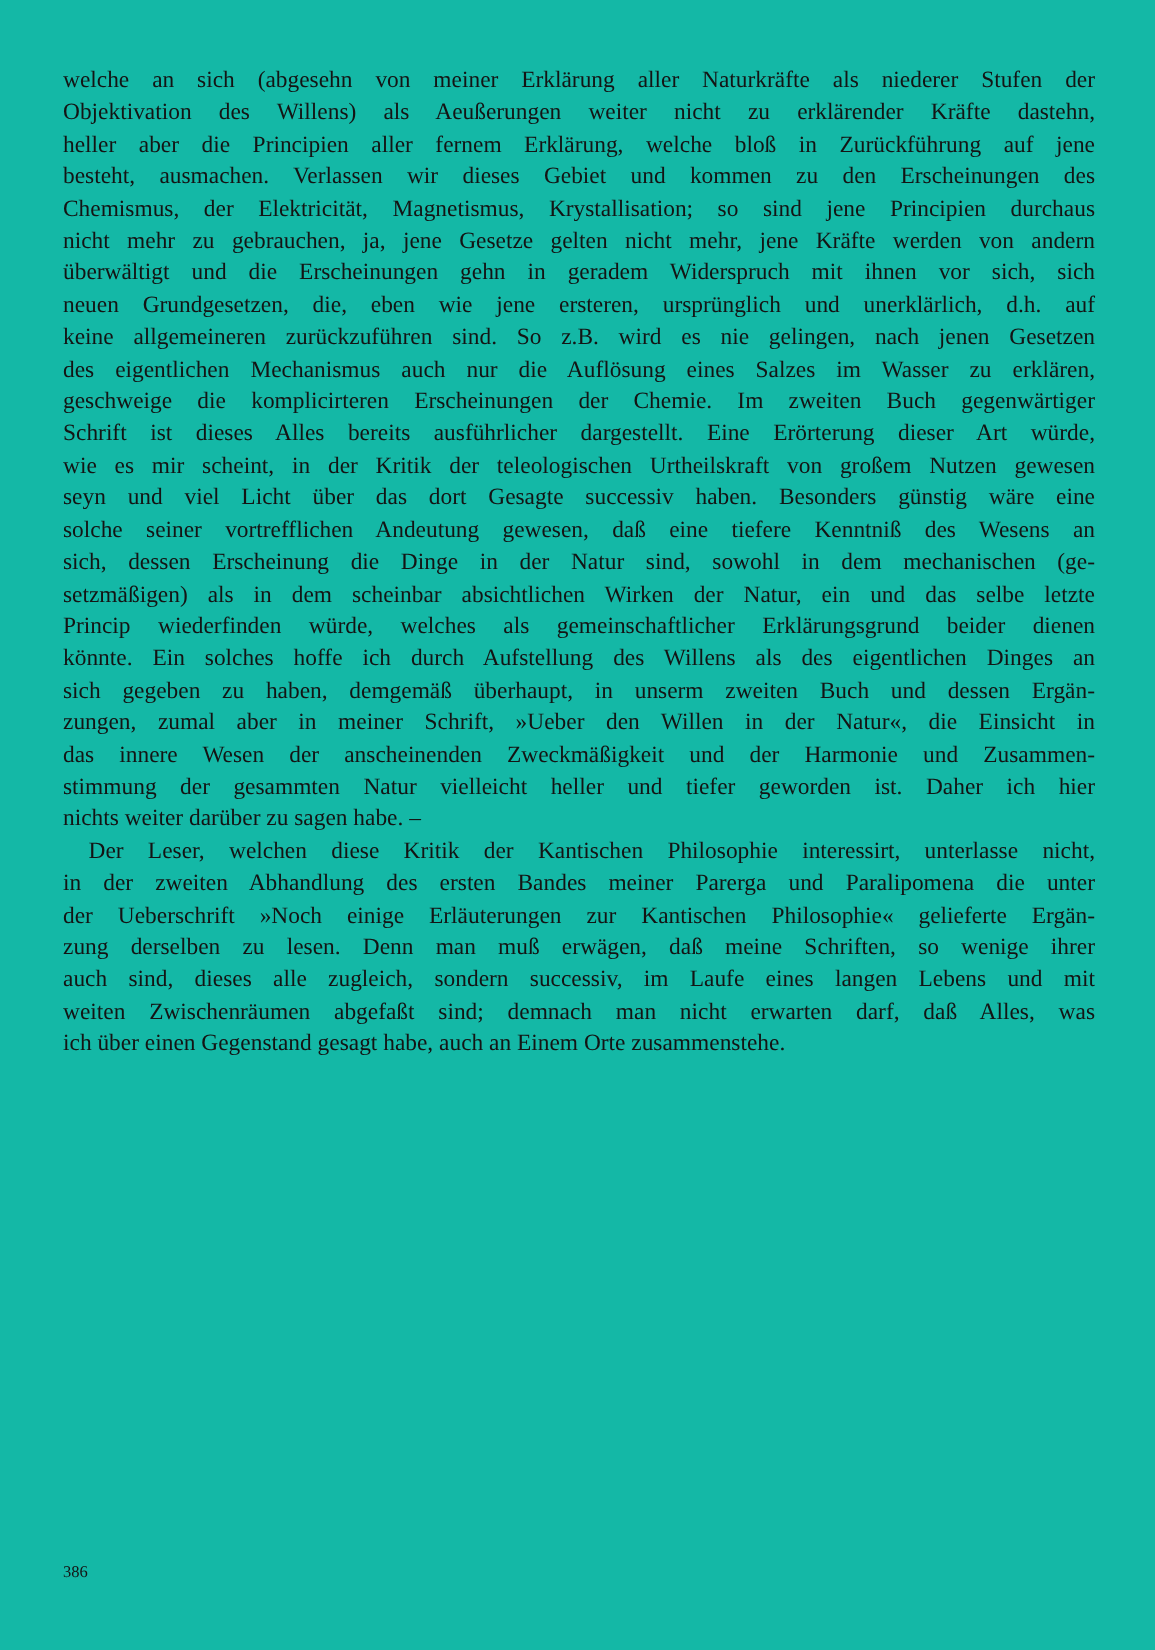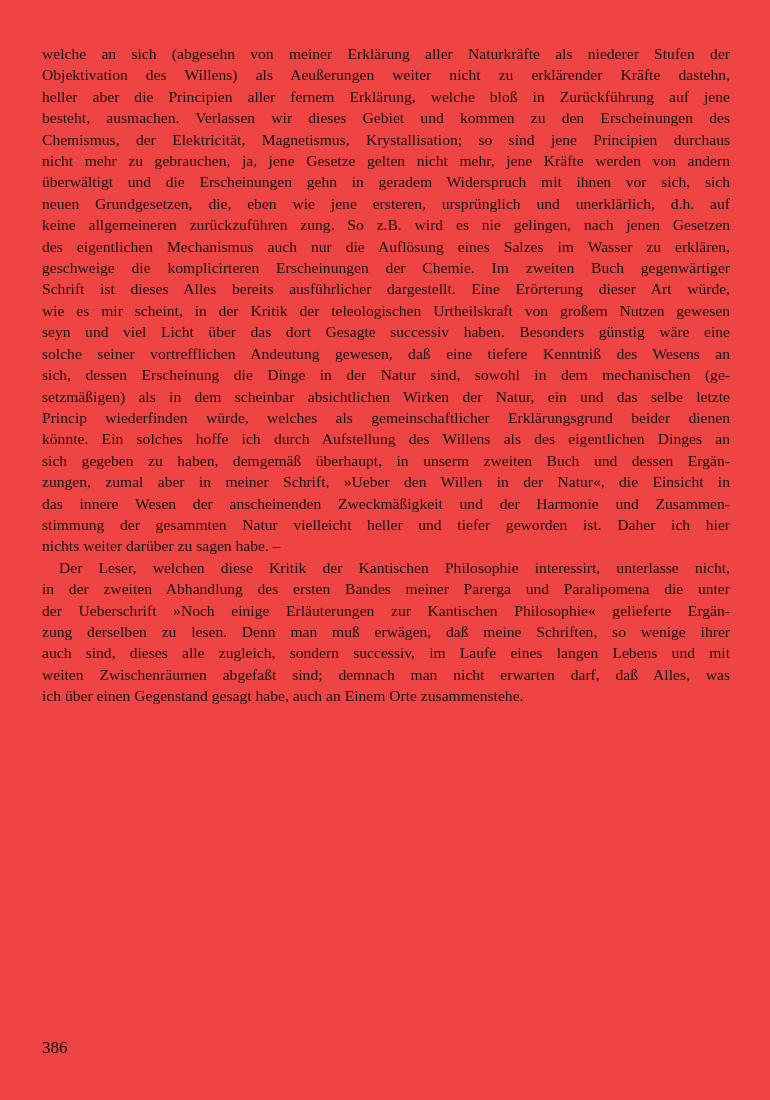--- a/index.html
+++ b/index.html
@@ -4,21 +4,21 @@
 <style>
   html, body {
     margin: 0;
     padding: 0;
     background: #ffffff;
   }
   .page {
     position: relative;
     width: 770px;
     height: 1100px;
-    background: #ef4444;
+    background: #14b8a6;
     font-family: "Liberation Serif", serif;
     color: #141414;
     overflow: hidden;
   }
   .text-block {
     position: absolute;
     left: 42px;
     top: 43px;
     width: 688px;
   }
@@ -37,40 +37,40 @@
     text-align-last: left;
     -moz-text-align-last: left;
   }
   .line.indent {
     text-indent: 17px;
   }
   .page-number {
     position: absolute;
     left: 42px;
     top: 1040px;
-    font-size: 17px;
+    font-size: 11px;
     line-height: 16px;
     color: #141414;
   }
 </style>
 </head>
 <body>
 
 <div class="page">
   <div class="text-block">
       <div class="paragraph">
         <div class="line">welche an sich (abgesehn von meiner Erklärung aller Naturkräfte als niederer Stufen der</div>
         <div class="line">Objektivation des Willens) als Aeußerungen weiter nicht zu erklärender Kräfte dastehn,</div>
         <div class="line">heller aber die Principien aller fernem Erklärung, welche bloß in Zurückführung auf jene</div>
         <div class="line">besteht, ausmachen. Verlassen wir dieses Gebiet und kommen zu den Erscheinungen des</div>
         <div class="line">Chemismus, der Elektricität, Magnetismus, Krystallisation; so sind jene Principien durchaus</div>
         <div class="line">nicht mehr zu gebrauchen, ja, jene Gesetze gelten nicht mehr, jene Kräfte werden von andern</div>
         <div class="line">überwältigt und die Erscheinungen gehn in geradem Widerspruch mit ihnen vor sich, sich</div>
         <div class="line">neuen Grundgesetzen, die, eben wie jene ersteren, ursprünglich und unerklärlich, d.h. auf</div>
-        <div class="line">keine allgemeineren zurückzuführen zung. So z.B. wird es nie gelingen, nach jenen Gesetzen</div>
+        <div class="line">keine allgemeineren zurückzuführen sind. So z.B. wird es nie gelingen, nach jenen Gesetzen</div>
         <div class="line">des eigentlichen Mechanismus auch nur die Auflösung eines Salzes im Wasser zu erklären,</div>
         <div class="line">geschweige die komplicirteren Erscheinungen der Chemie. Im zweiten Buch gegenwärtiger</div>
         <div class="line">Schrift ist dieses Alles bereits ausführlicher dargestellt. Eine Erörterung dieser Art würde,</div>
         <div class="line">wie es mir scheint, in der Kritik der teleologischen Urtheilskraft von großem Nutzen gewesen</div>
         <div class="line">seyn und viel Licht über das dort Gesagte successiv haben. Besonders günstig wäre eine</div>
         <div class="line">solche seiner vortrefflichen Andeutung gewesen, daß eine tiefere Kenntniß des Wesens an</div>
         <div class="line">sich, dessen Erscheinung die Dinge in der Natur sind, sowohl in dem mechanischen (ge-</div>
         <div class="line">setzmäßigen) als in dem scheinbar absichtlichen Wirken der Natur, ein und das selbe letzte</div>
         <div class="line">Princip wiederfinden würde, welches als gemeinschaftlicher Erklärungsgrund beider dienen</div>
         <div class="line">könnte. Ein solches hoffe ich durch Aufstellung des Willens als des eigentlichen Dinges an</div>

